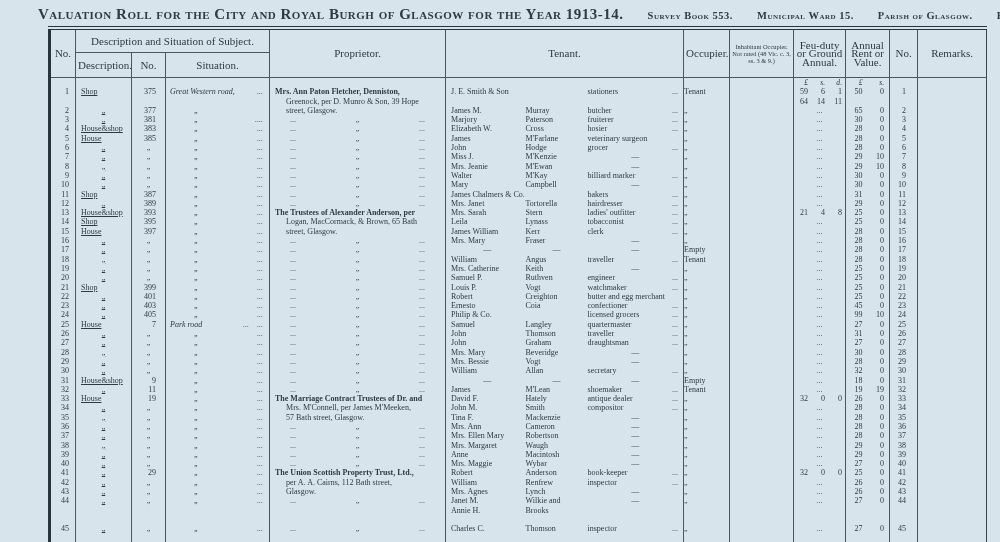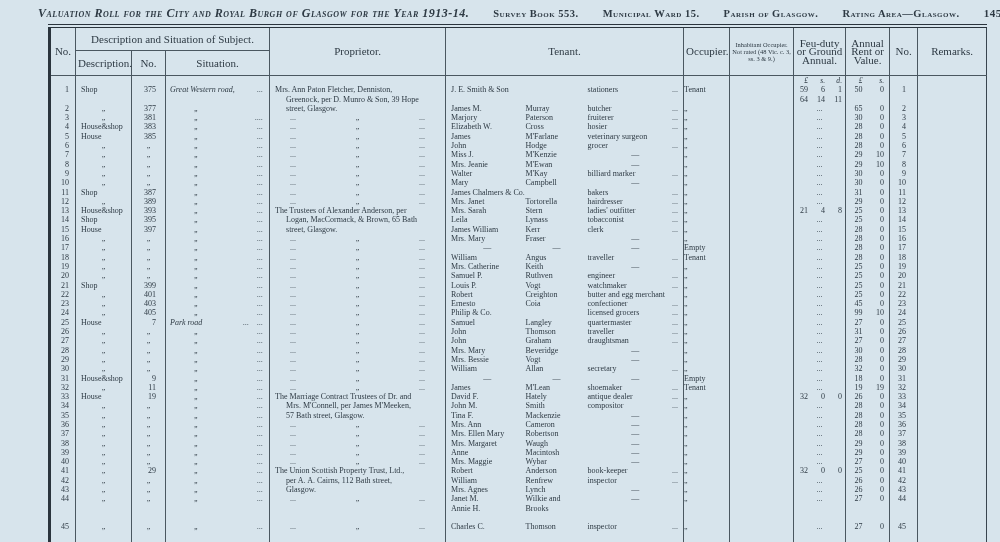--- a/index.html
+++ b/index.html
@@ -9,21 +9,21 @@
     font-family:"Liberation Serif", serif;
     color:#2e3a44;
   }
   
   .masthead{
     display:flex;align-items:baseline;white-space:nowrap;
     padding:6px 14px 3px 38px;gap:24px;
     font-variant:small-caps;font-weight:bold;letter-spacing:.5px;
     font-size:10.5px;
   }
-  .masthead .mh-title{font-size:12px;font-style:italic;}
+  .masthead .mh-title{font-size:15px;}
   .masthead .mh-page{margin-left:auto;font-size:11px;}
   
   table.tbl{
     table-layout:fixed;border-collapse:collapse;
     width:937px;margin-left:48px;
     border:1px solid #39454f;
     border-top:4px double #2a343d;
     border-left:3px solid #2a343d;
     border-bottom:1.5px solid #2a343d;
   }
@@ -39,31 +39,31 @@
   thead th.small{font-size:6.4px;line-height:7px;}
   tbody td{
     font-size:8px;line-height:9.3px;height:9.3px;
     white-space:nowrap;vertical-align:top;
     border-left:1px solid #4a5760;
   }
   tbody td.nb{border-left:none;}
   tbody tr.units td{font-style:italic;font-size:7.6px;}
   
   .c-n1{text-align:right;padding-right:6px;}
-  .c-d{padding-left:5px;}
+  .c-d{padding-left:5px;text-decoration:underline;}
   .c-sn{text-align:right;padding-right:9px;}
   .c-n2{text-align:right;padding-right:11px;}
   td.c-o{text-align:left;}
   .dit{text-align:center;padding-right:0;padding-left:0;}
   .cen{text-align:center;}
   .frow{display:flex;}
   .c-st .frow{justify-content:space-between;padding:0 6px 0 4px;font-style:italic;}
   .st-dit{padding-left:24px;}
   .pdit{justify-content:space-between;padding:0 20px;}
-  .p-txt{padding-left:5px;}
+  .p-txt{padding-left:5px;font-weight:bold;}
   .p-cont{padding-left:16px;}
   .c-t1{padding-left:5px;}
   .c-t2{padding-left:2px;margin-top:48px;}
   .oc-row{justify-content:space-between;padding-right:5px;}
   .mny{width:100%;}
   .mny .m{flex:1;text-align:right;}
   .c-f .m{padding-right:3px;}
   .c-r .m{padding-right:5px;}
 </style>
 </head>

